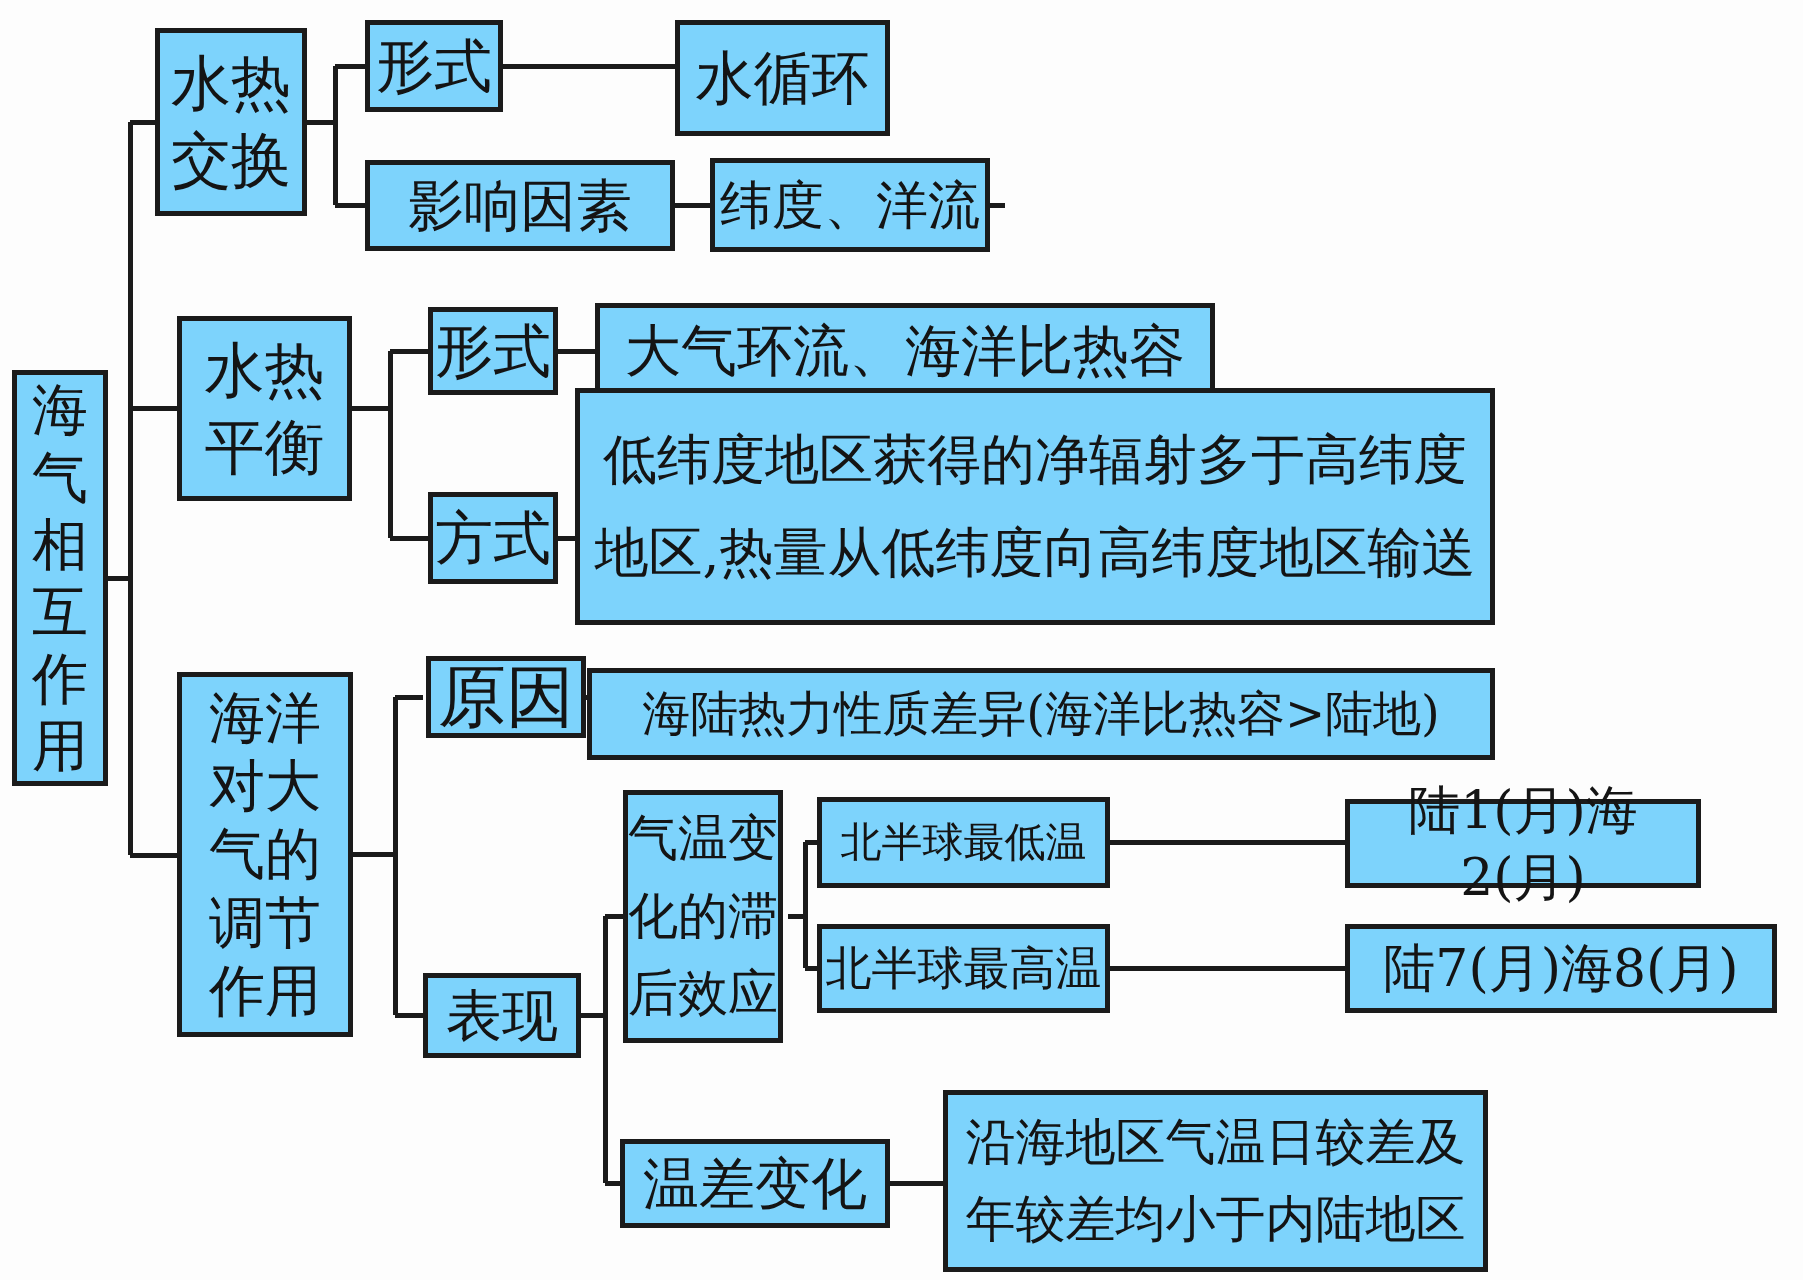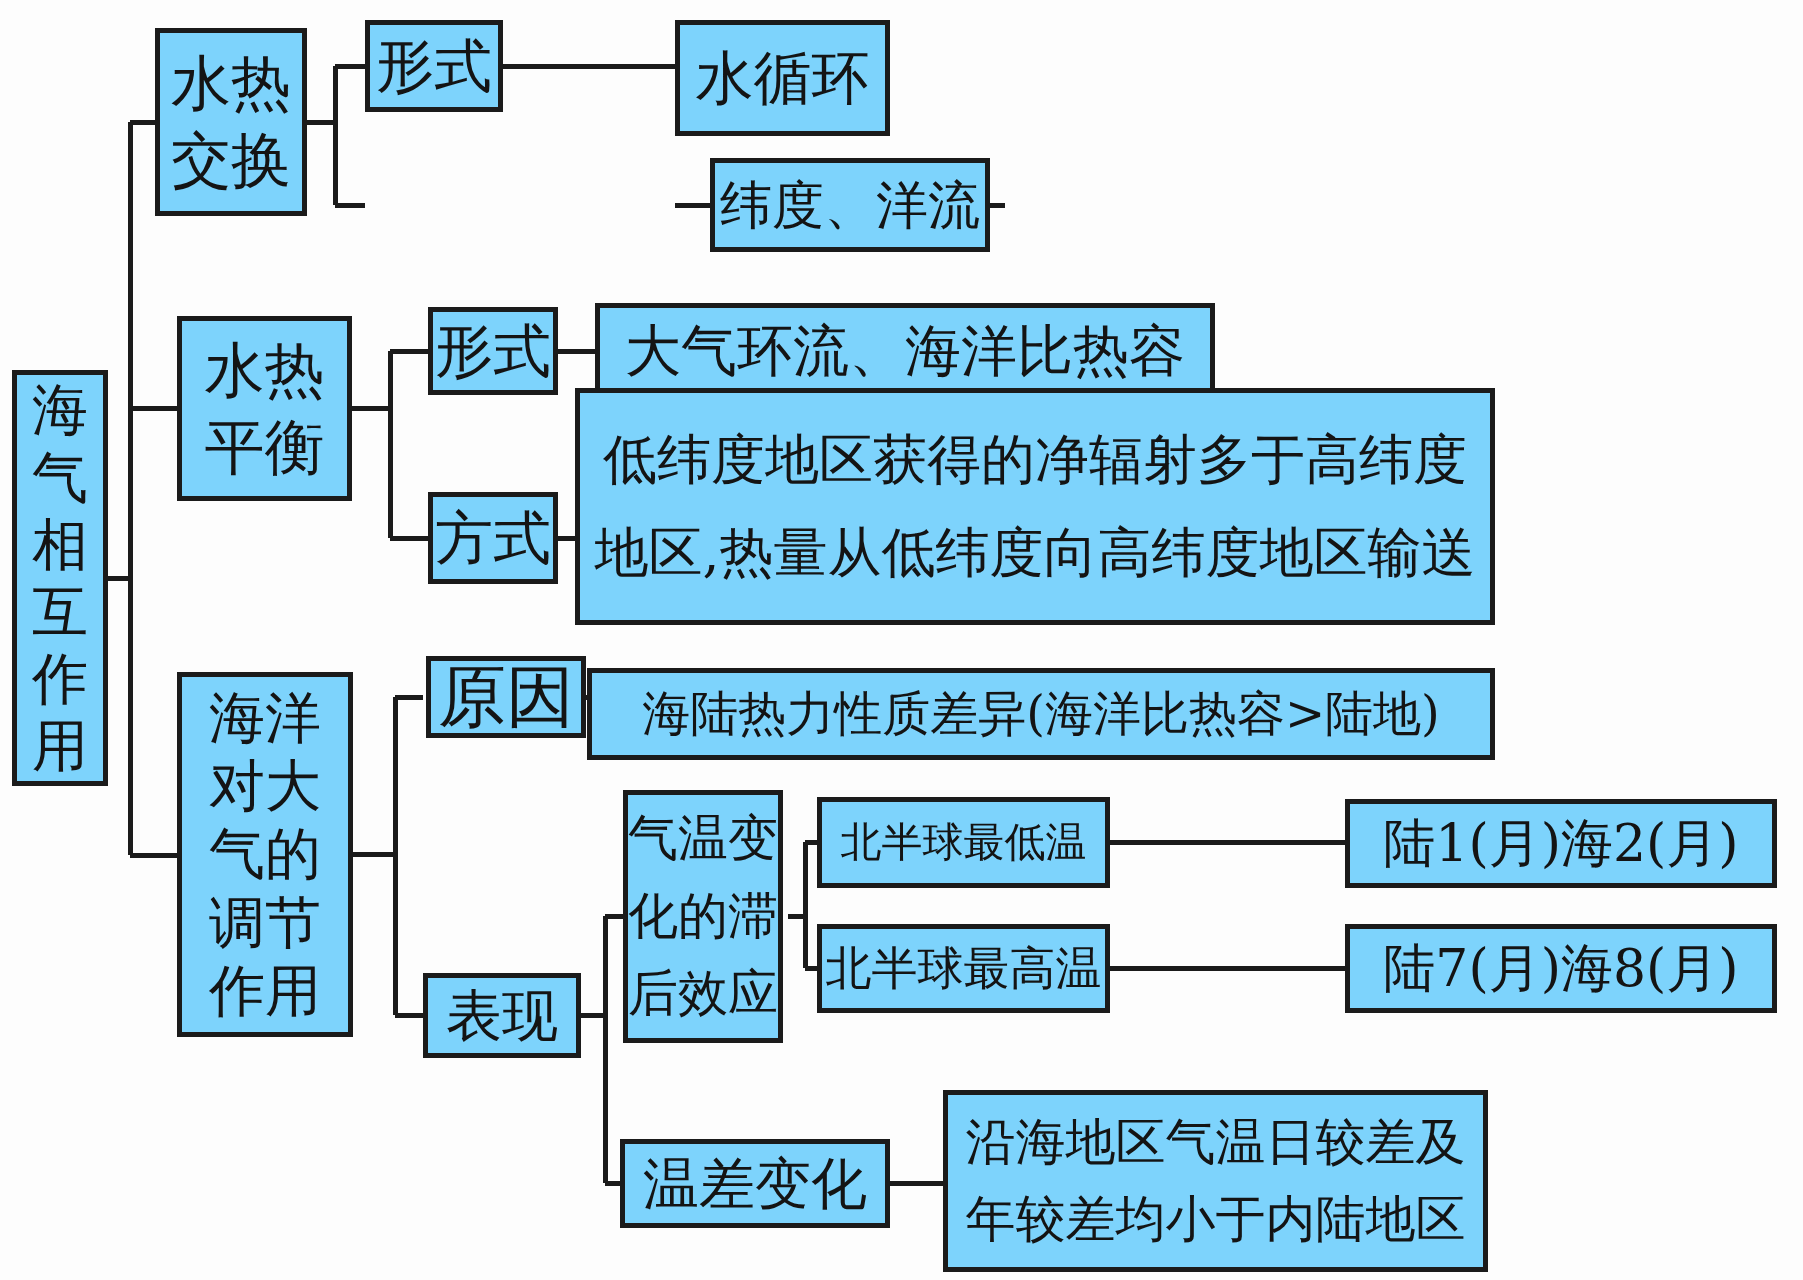--- a/index.html
+++ b/index.html
@@ -72,20 +72,21 @@
 作
 用</div>
 
   <div class="node" style="left:155px;top:28px;width:152px;height:188px;font-size:60px">水热
 交换</div>
 
   <div class="node" style="left:365px;top:20px;width:138px;height:92px;font-size:58px">形式</div>
 
   <div class="node" style="left:675px;top:20px;width:215px;height:116px;font-size:58px">水循环</div>
 
+  <div class="node" style="left:365px;top:160px;width:310px;height:91px;font-size:56px">影响因素</div>
 
   <div class="node" style="left:710px;top:158px;width:280px;height:94px;font-size:52px">纬度、洋流</div>
 
 
   <div class="node" style="left:177px;top:316px;width:175px;height:185px;font-size:60px">水热
 平衡</div>
 
   <div class="node" style="left:428px;top:307px;width:130px;height:88px;font-size:58px">形式</div>
 
   <div class="node" style="left:595px;top:303px;width:620px;height:95px;font-size:56px">大气环流、海洋比热容</div>
@@ -106,21 +107,21 @@
   <div class="node" style="left:587px;top:668px;width:908px;height:92px;font-size:48px">海陆热力性质差异(海洋比热容&gt;陆地)</div>
 
   <div class="node" style="left:423px;top:973px;width:158px;height:85px;font-size:56px">表现</div>
 
   <div class="node" style="left:623px;top:790px;width:160px;height:253px;font-size:50px;line-height:1.55;padding:0">气温变
 化的滞
 后效应</div>
 
   <div class="node" style="left:817px;top:797px;width:293px;height:91px;font-size:41px">北半球最低温</div>
 
-  <div class="node" style="left:1345px;top:799px;width:432px;height:89px;font-size:52px">陆1(月)海2(月)</div>
+  <div class="node" style="left:1345px;top:799px;width:356px;height:89px;font-size:52px">陆1(月)海2(月)</div>
 
   <div class="node" style="left:817px;top:924px;width:293px;height:89px;font-size:46px">北半球最高温</div>
 
   <div class="node" style="left:1345px;top:924px;width:432px;height:89px;font-size:52px">陆7(月)海8(月)</div>
 
   <div class="node" style="left:620px;top:1139px;width:270px;height:89px;font-size:56px">温差变化</div>
 
   <div class="node" style="left:943px;top:1090px;width:545px;height:182px;font-size:50px;line-height:1.55">沿海地区气温日较差及
 年较差均小于内陆地区</div>
 

